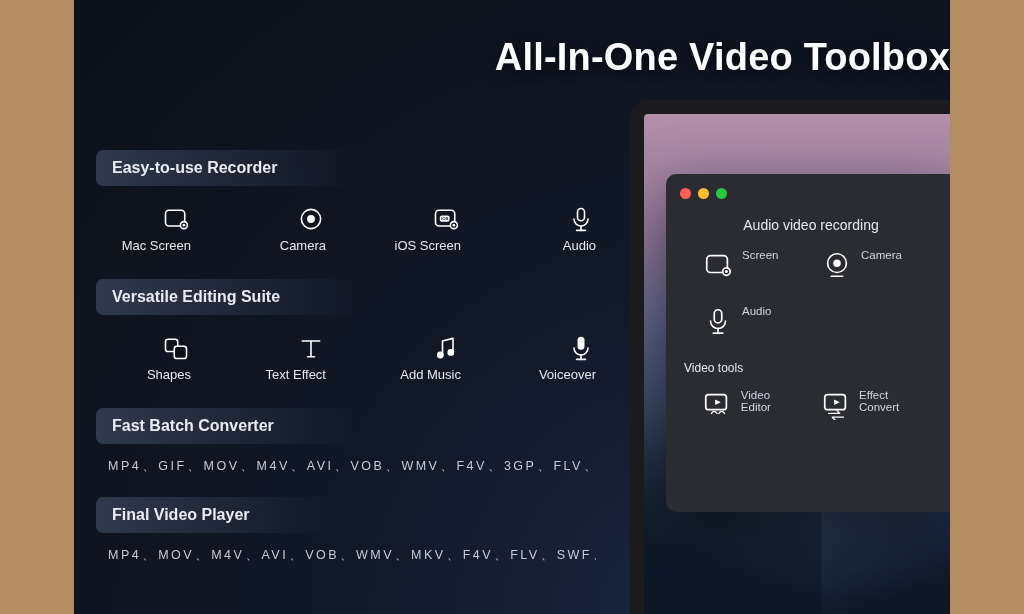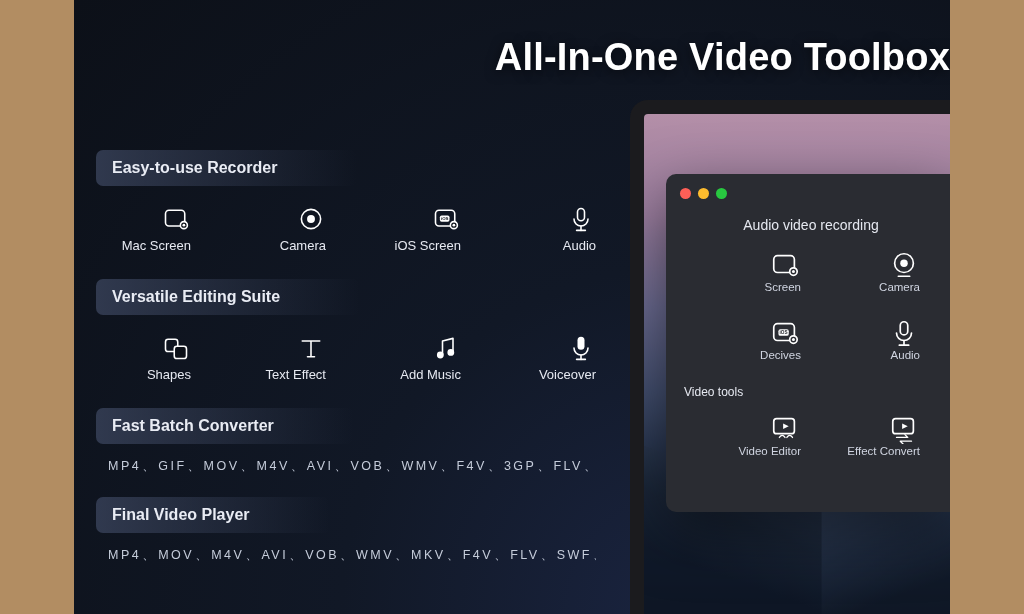--- a/index.html
+++ b/index.html
@@ -126,21 +126,21 @@
     margin: 6px 0 16px 0;
     text-align: center;
   }
   .pgrid {
     display: grid;
     grid-template-columns: 1fr 1fr;
     gap: 24px 20px;
     padding: 0 22px 16px 22px;
   }
   .pcell {
-    display: flex; flex-direction: column; align-items: flex-end; 
+    display: flex; flex-direction: row; align-items: flex-start; gap: 8px;
   }
   .pcell .ico { width: 32px; height: 32px; }
   .pcell .ico svg { width: 30px; height: 30px; }
   .plbl { font-size: 11.5px; color: #d0d5e1; }
   .psec2 { font-size: 12px; color: #e5e8f0; margin: 8px 0 14px 4px; }
 
   svg { stroke: #ffffff; fill: none; stroke-width: 1.8; stroke-linecap: round; stroke-linejoin: round; }
 </style>
 </head>
 <body>
@@ -277,32 +277,20 @@
                 <circle cx="16" cy="14" r="10"></circle>
                 <circle cx="16" cy="14" r="4" fill="#fff" stroke="none"></circle>
                 <path d="M10 28h12"></path>
               </svg>
             </div>
           <div class="plbl">Camera</div>
         </div>
         <div class="pcell">
           <div class="ico">
               <svg viewBox="0 0 32 32">
-                <rect x="4" y="6" width="22" height="18" rx="4"></rect>
-                <rect x="9" y="12" width="11" height="7" rx="2" fill="#fff" stroke="none"></rect>
-                <text x="14.5" y="17.2" text-anchor="middle" font-size="5" font-weight="700" fill="#2a2c32" stroke="none">iOS</text>
-                <circle cx="25" cy="23" r="4" fill="#2a2c32" stroke="#fff"></circle>
-                <circle cx="25" cy="23" r="1.6" fill="#fff" stroke="none"></circle>
-              </svg>
-            </div>
-          <div class="plbl">Decives</div>
-        </div>
-        <div class="pcell">
-          <div class="ico">
-              <svg viewBox="0 0 32 32">
                 <rect x="12" y="4" width="8" height="14" rx="4"></rect>
                 <path d="M8 16a8 8 0 0 0 16 0"></path>
                 <line x1="16" y1="24" x2="16" y2="29"></line>
                 <line x1="11" y1="29" x2="21" y2="29"></line>
               </svg>
             </div>
           <div class="plbl">Audio</div>
         </div>
       </div>
 

